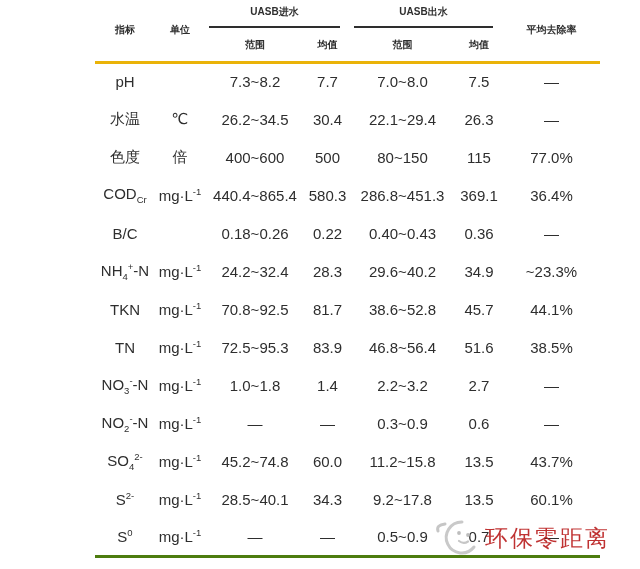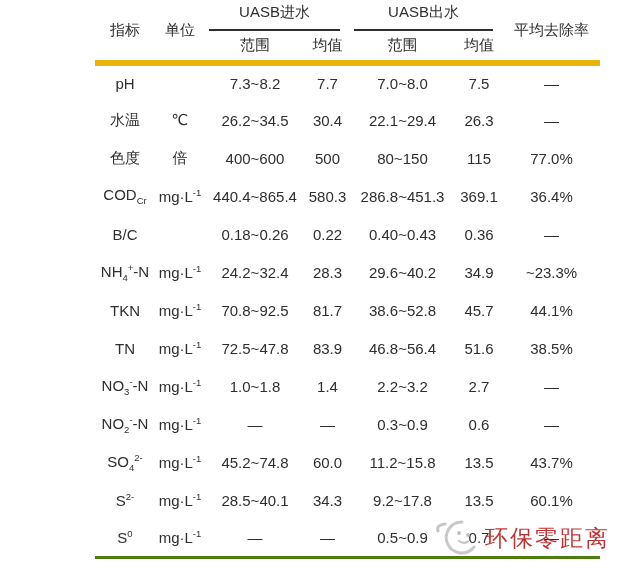--- a/index.html
+++ b/index.html
@@ -17,25 +17,25 @@
     color: #2e2e2e;
   }
   table.uasb {
     border-collapse: collapse;
     table-layout: fixed;
     margin-left: 95px;
     width: 505px;
     font-size: 15px;
     color: #2e2e2e;
   }
-  th { font-weight: normal; font-size: 15px; }
+  th { font-weight: bold; font-size: 10px; }
   thead .group-row th { height: 30px; vertical-align: middle; }
   thead .sub-row th { height: 32px; vertical-align: middle; }
   
-  th.hdr-rule { border-bottom: 6px solid #eab308; vertical-align: middle; }
+  th.hdr-rule { border-bottom: 3px solid #eab308; vertical-align: middle; }
   
   .spanner-inner {
     display: block;
     margin: 0 10px 0 4px;
     padding: 3px 0 7px 0;
     border-bottom: 2px solid #2e2e2e;
     text-align: center;
   }
   tbody td {
     height: 38px;
@@ -156,21 +156,21 @@
           <td>mg·L<sup>-1</sup></td>
           <td>70.8~92.5</td>
           <td>81.7</td>
           <td>38.6~52.8</td>
           <td>45.7</td>
           <td>44.1%</td>
         </tr>
         <tr>
           <td>TN</td>
           <td>mg·L<sup>-1</sup></td>
-          <td>72.5~47.8</td>
+          <td>72.5~95.3</td>
           <td>83.9</td>
           <td>46.8~56.4</td>
           <td>51.6</td>
           <td>38.5%</td>
         </tr>
         <tr>
           <td>NO<sub>3</sub><sup>-</sup>-N</td>
           <td>mg·L<sup>-1</sup></td>
           <td>1.0~1.8</td>
           <td>1.4</td>

